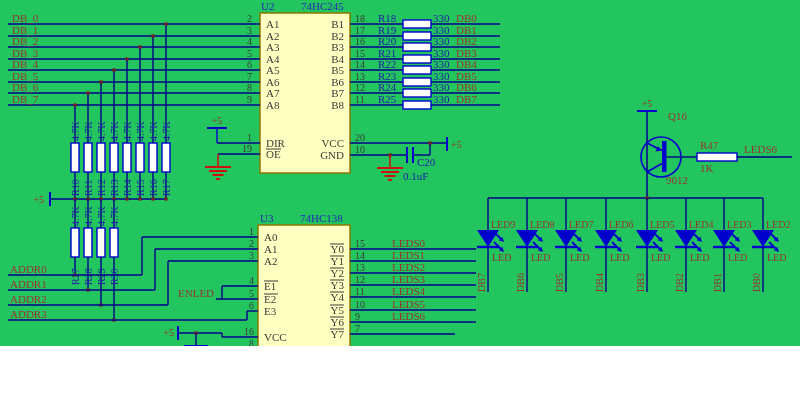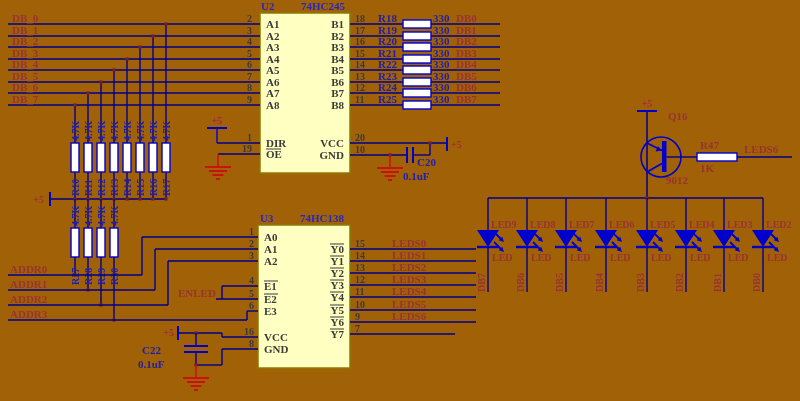--- a/index.html
+++ b/index.html
@@ -1,16 +1,16 @@
 <!DOCTYPE html>
 <html><head>
 <meta charset="utf-8">
 <style>
   html,body{margin:0;padding:0;background:#ffffff;}
-  #stage{position:relative;width:800px;height:401px;background:#a16207;overflow:hidden;font-weight:bold;}
+  #stage{position:relative;width:800px;height:346px;background:#22c55e;overflow:hidden;}
   svg text{font-family:"Liberation Serif", serif;}
 </style>
 </head>
 <body>
 
 <div id="stage">
   <svg id="sch" width="800" height="401" viewBox="0 0 800 401" xmlns="http://www.w3.org/2000/svg">
       <rect x="260" y="13" width="90" height="160" fill="#FFFFC2" stroke="#8A7A00" stroke-width="1.5"></rect>
       <text x="261" y="10" fill="#2929B8" font-size="11">U2</text>
       <text x="301" y="10" fill="#2929B8" font-size="11">74HC245</text>

